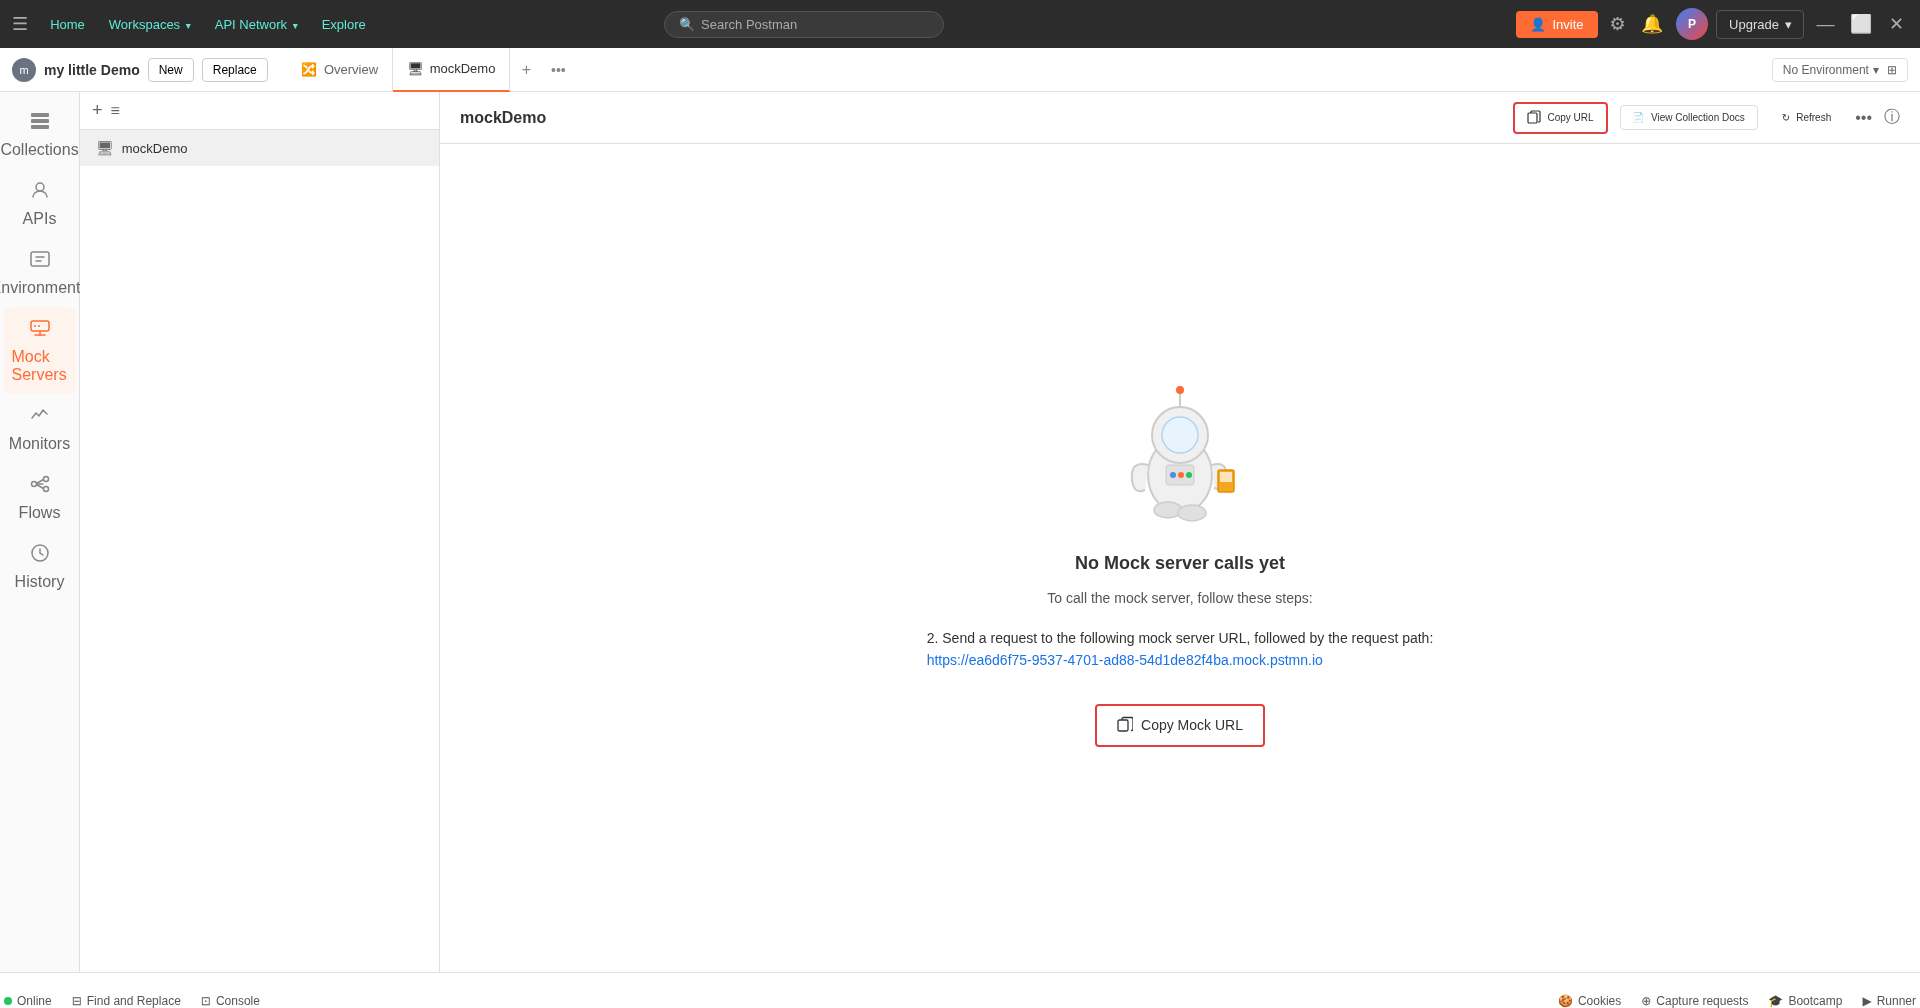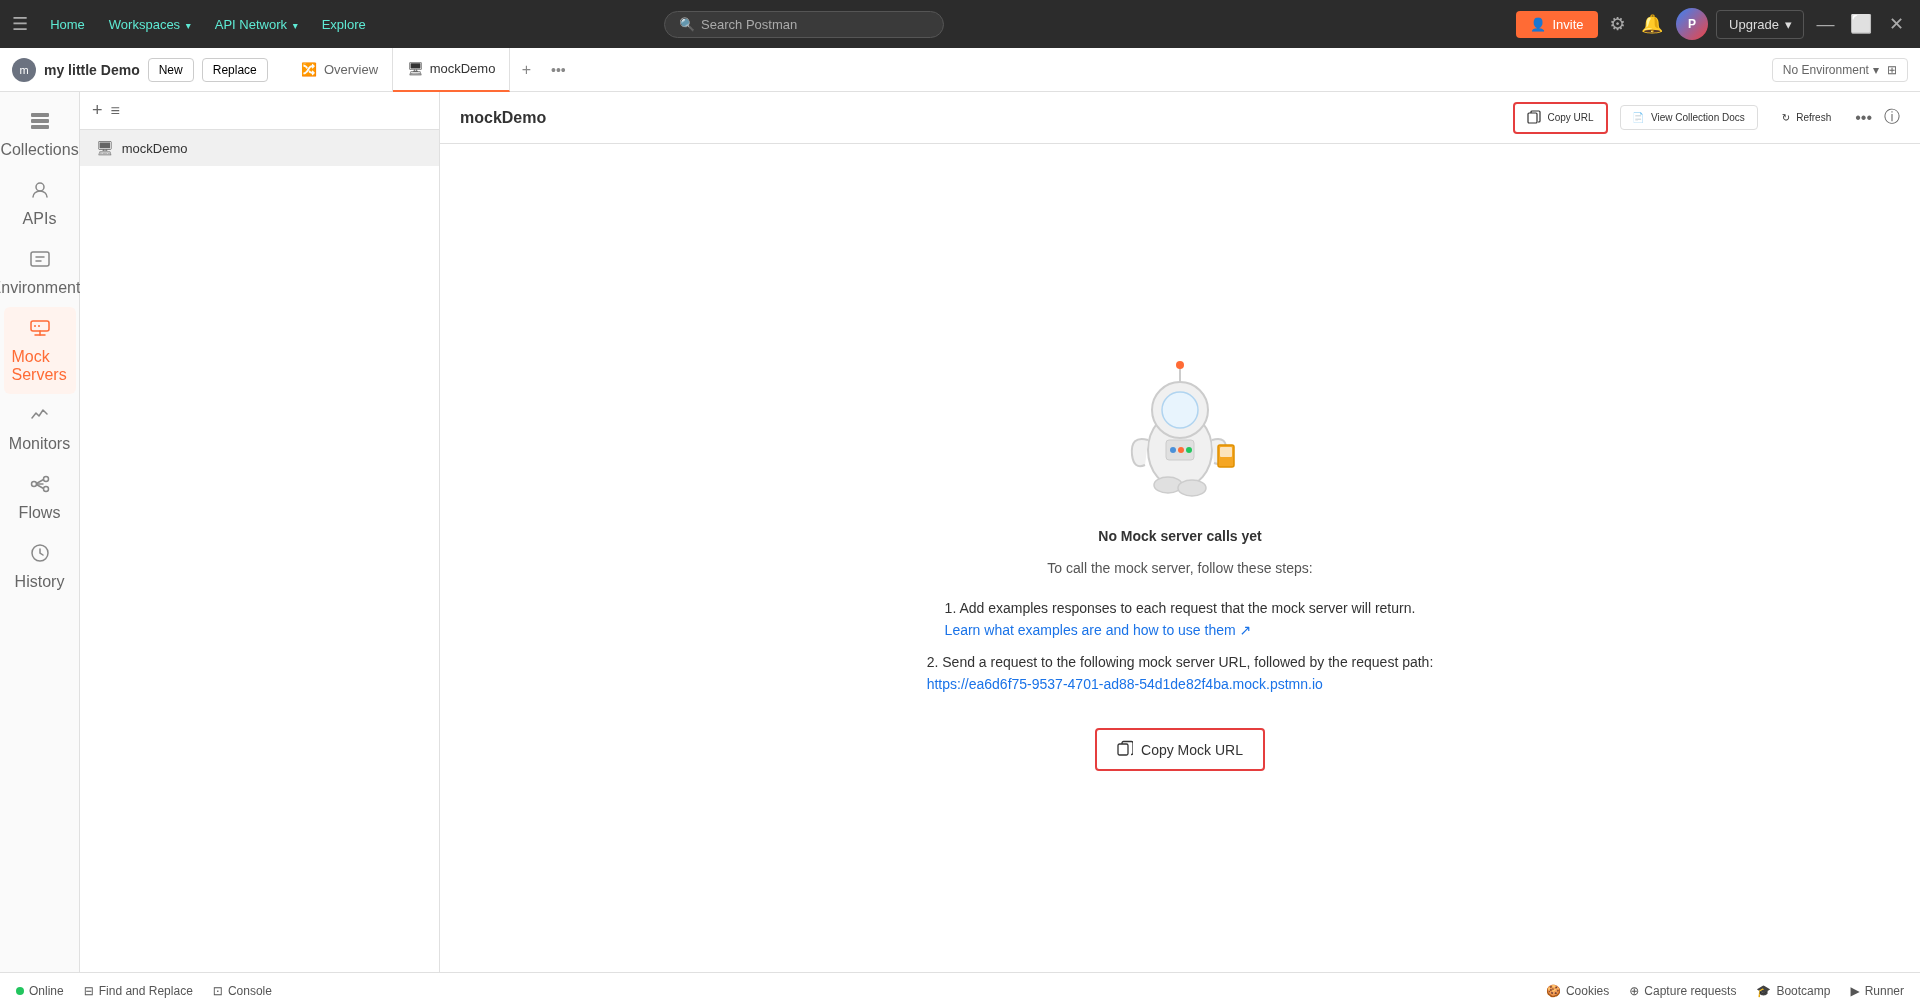--- a/index.html
+++ b/index.html
@@ -77,36 +77,36 @@
     }
     .header-btn.copy-url-btn { border: 2px solid #e53e3e; color: #333; }
     .header-btn.view-docs-btn { border: 1px solid #ddd; }
     .header-btn.refresh-btn { border: none; }
     .header-more { font-size: 16px; cursor: pointer; color: #666; }
     .header-info { font-size: 16px; cursor: pointer; color: #666; }
 
     
     .content-body { flex: 1; display: flex; flex-direction: column; align-items: center; justify-content: center; padding: 40px; }
     .illustration { margin-bottom: 20px; }
-    .main-heading { font-size: 14px; font-weight: 600; margin-bottom: 16px; }
+    .main-heading { font-size: 18px; font-weight: 600; margin-bottom: 16px; }
     .description { font-size: 14px; color: #555; margin-bottom: 24px; text-align: left; max-width: 600px; }
     .step { margin-bottom: 16px; max-width: 600px; }
     .step-text { font-size: 14px; color: #333; margin-bottom: 6px; }
     .step-link { color: #1a73e8; text-decoration: none; font-size: 14px; cursor: pointer; }
     .mock-url-link { color: #1a73e8; text-decoration: none; font-size: 14px; cursor: pointer; }
     .copy-mock-btn {
       display: flex; align-items: center; gap: 8px; padding: 10px 20px;
       border: 2px solid #e53e3e; border-radius: 4px; background: white;
       font-size: 14px; cursor: pointer; color: #333; margin-top: 20px;
     }
 
     
     .bottom-bar {
-      display: flex; align-items: center; background: #fff; border-top: 1px solid #e0e0e0;
-      height: 36px; padding: 0 16px; gap: 20px; flex-shrink: 0;
+      display: flex; align-items: flex-end; background: #fff; border-top: 1px solid #e0e0e0;
+      height: 36px; padding: 0 4px; gap: 20px; flex-shrink: 0;
     }
     .bottom-item { display: flex; align-items: center; gap: 5px; font-size: 12px; color: #555; cursor: pointer; }
     .bottom-right { margin-left: auto; display: flex; gap: 20px; }
     .online-dot { width: 8px; height: 8px; background: #22c55e; border-radius: 50%; }
 
     
     .astronaut-svg { width: 140px; height: 160px; }
   </style>
 </head>
 <body>
@@ -312,24 +312,20 @@
           <rect x="56" y="95" width="28" height="20" rx="3" fill="#e0e0e0" stroke="#ccc" stroke-width="1"></rect>
           <circle cx="63" cy="105" r="3" fill="#4a90d9"></circle>
           <circle cx="71" cy="105" r="3" fill="#ff6b35"></circle>
           <circle cx="79" cy="105" r="3" fill="#22c55e"></circle>
         </svg>
       </div>
 
       <h2 class="main-heading">No Mock server calls yet</h2>
       <p class="description">To call the mock server, follow these steps:</p>
 
-      <div class="step">
-        <p class="step-text">1. Add examples responses to each request that the mock server will return.</p>
-        <a class="step-link">Learn what examples are and how to use them ↗</a>
-      </div>
 
       <div class="step">
         <p class="step-text">2. Send a request to the following mock server URL, followed by the request path:</p>
         <a class="mock-url-link">https://ea6d6f75-9537-4701-ad88-54d1de82f4ba.mock.pstmn.io</a>
       </div>
 
       <button class="copy-mock-btn">
         <span>
           <svg width="16" height="16" viewBox="0 0 16 16" fill="none">
             <rect x="1" y="4" width="10" height="11" rx="1.5" stroke="#333" stroke-width="1.3"></rect>

